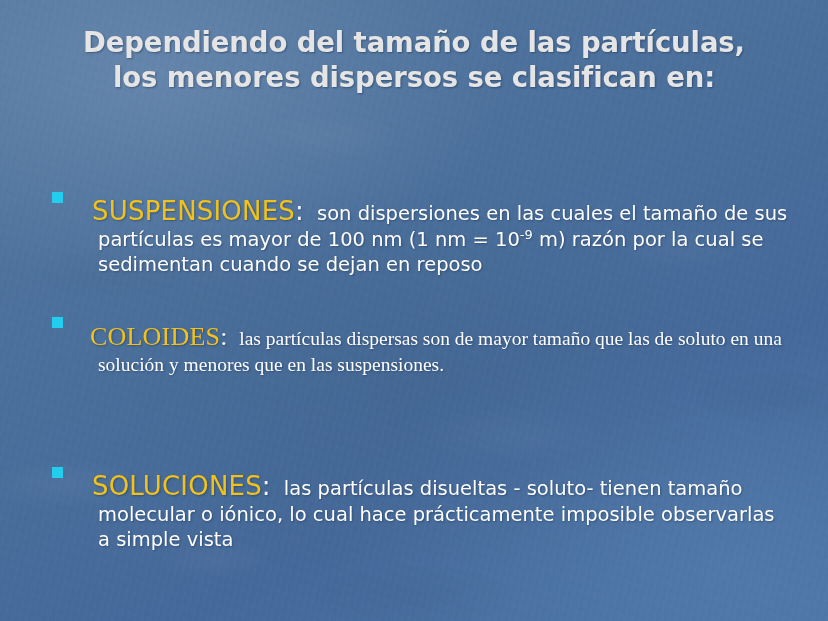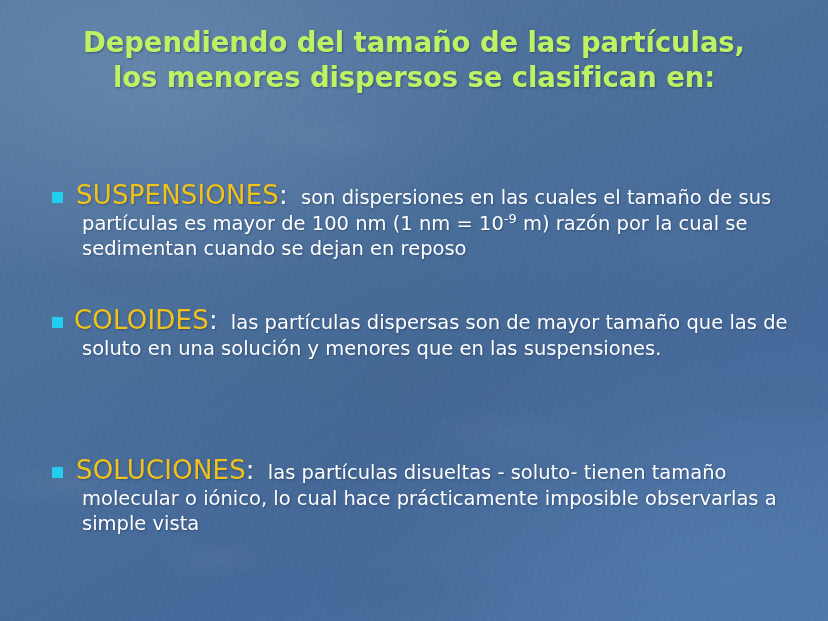--- a/index.html
+++ b/index.html
@@ -67,21 +67,21 @@
     inset: 0;
   }
 
   
   #title {
     position: absolute;
     top: 25px;
     left: 0;
     width: 828px;
     text-align: center;
-    color: #bef264;
+    color: #e5e5e5;
     font-size: 27.5px;
     font-weight: bold;
     line-height: 35px;
     letter-spacing: -0.1px;
     text-shadow: 1px 1px 2px rgba(20,40,70,0.45);
   }
   .title-line { display: block; white-space: nowrap; }
 
   
   .bullet-block {
@@ -91,21 +91,21 @@
   }
   .bullet-marker {
     position: absolute;
     left: 0px;
     top: 9px;
     width: 11px;
     height: 11px;
     background: #22cdee;
   }
   .bullet-text {
-    margin: 0;
+    margin: 16px;
     padding-left: 24px;
     color: #ffffff;
     font-size: 19.5px;
     line-height: 25.5px;
     text-shadow: 1px 1px 2px rgba(20,40,70,0.40);
   }
 
   .keyword {
     color: #f2c21a;
     font-size: 26px;
@@ -124,21 +124,21 @@
     line-height: 0;
   }
 
   
   #block-1 { top: 183px; }
   #block-2 { top: 308px; }
   #block-3 { top: 458px; }
 
   
   #block-1 .bullet-text { padding-left: 30px; text-indent: -6px; }
-  #block-2 .bullet-text { padding-left: 30px; text-indent: -8px; }
+  #block-2 .bullet-text { padding-left: 30px; text-indent: -8px; font-family: Liberation Serif, serif; }
   #block-3 .bullet-text { padding-left: 30px; text-indent: -6px; }
 </style>
 </head>
 <body>
 
 <div id="slide">
 
   <div id="bg-base"></div>
   <div id="bg-texture"></div>
   <div id="bg-mottle"></div>

